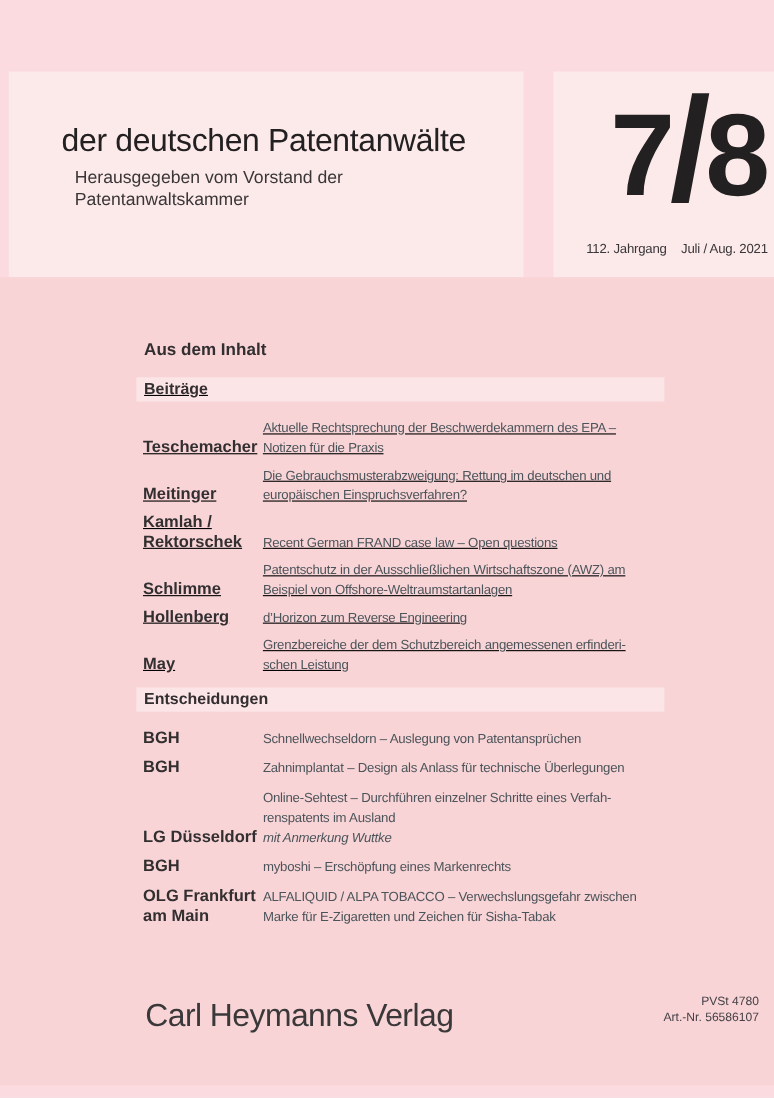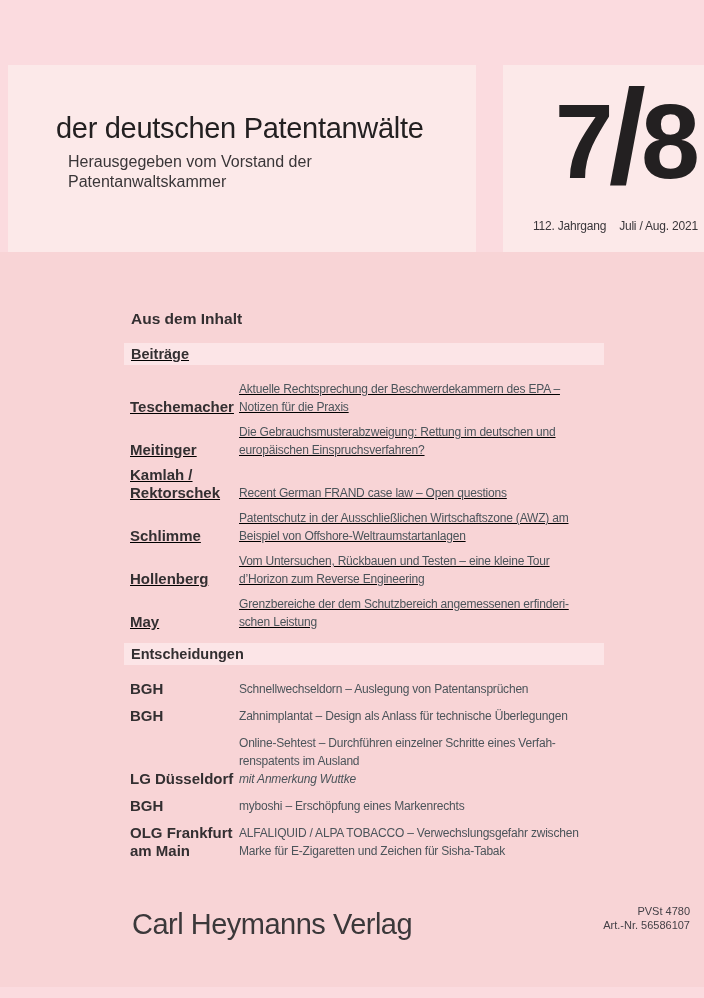--- a/index.html
+++ b/index.html
@@ -152,21 +152,20 @@
               <span class="dsc-line">Patentschutz in der Ausschließlichen Wirtschaftszone (AWZ) am</span>
               <span class="dsc-line">Beispiel von Offshore-Weltraumstartanlagen</span>
             </div>
           </div>
 
           <div class="toc-row">
             <div class="lbl">
               <span class="lbl-line">Hollenberg</span>
             </div>
             <div class="dsc">
-              <span class="dsc-line">Vom Untersuchen, Rückbauen und Testen – eine kleine Tour</span>
               <span class="dsc-line">d’Horizon zum Reverse Engineering</span>
             </div>
           </div>
 
           <div class="toc-row">
             <div class="lbl">
               <span class="lbl-line">May</span>
             </div>
             <div class="dsc">
               <span class="dsc-line">Grenzbereiche der dem Schutzbereich angemessenen erfinderi-</span>

